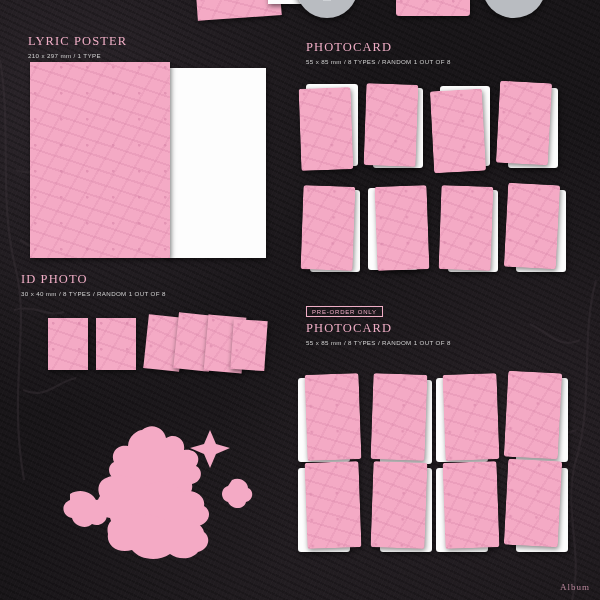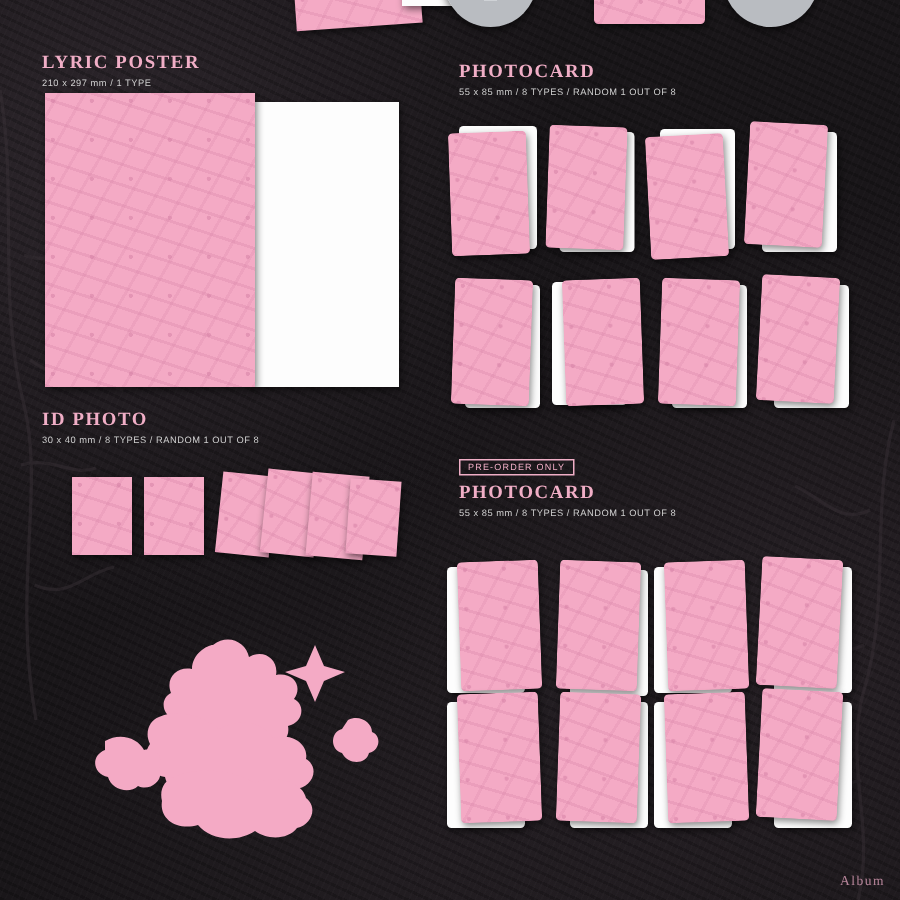--- a/index.html
+++ b/index.html
@@ -26,21 +26,21 @@
     opacity:.8;
   }
   .branch{position:absolute;opacity:.5;pointer-events:none;}
   .wrap{position:absolute;inset:0;}
 
   
   .sec-title{
     color:#f0aec6;
     font-size:12.5px;
     letter-spacing:1.1px;
-    font-weight:700;
+    font-weight:400;
     margin:0;
     text-transform:uppercase;
     font-family:"Liberation Serif", serif;
   }
   .sec-sub{
     color:#cfcfcf;
     font-size:6.2px;
     letter-spacing:.35px;
     margin:3px 0 0 0;
   }
@@ -164,21 +164,21 @@
   </div>
   <div class="pc" style="left:440px;top:186px;">
     <div class="back" style="left:8px;top:4px;width:50px;height:82px;"></div>
     <div class="front pink" style="left:0px;top:0px;width:52px;height:84px;transform:rotate(2deg);"></div>
   </div>
   <div class="pc" style="left:506px;top:184px;">
     <div class="back" style="left:10px;top:6px;width:50px;height:82px;"></div>
     <div class="front pink" style="left:0px;top:0px;width:52px;height:84px;transform:rotate(3deg);"></div>
   </div>
 
-  <div class="block" style="left:28px;top:272px;width:250px;">
+  <div class="block" style="left:21px;top:272px;width:250px;">
     <div class="sec-title">ID PHOTO</div>
     <div class="sec-sub">30 x 40 mm / 8 TYPES / RANDOM 1 OUT OF 8</div>
   </div>
   <div class="pink sh" style="position:absolute;left:48px;top:318px;width:40px;height:52px;"></div>
   <div class="pink sh" style="position:absolute;left:96px;top:318px;width:40px;height:52px;"></div>
   <div class="pink sh" style="position:absolute;left:146px;top:316px;width:36px;height:54px;transform:rotate(6deg);"></div>
   <div class="pink sh" style="position:absolute;left:176px;top:314px;width:36px;height:56px;transform:rotate(6deg);"></div>
   <div class="pink sh" style="position:absolute;left:206px;top:316px;width:38px;height:56px;transform:rotate(5deg);"></div>
   <div class="pink sh" style="position:absolute;left:232px;top:320px;width:34px;height:50px;transform:rotate(4deg);"></div>
 

